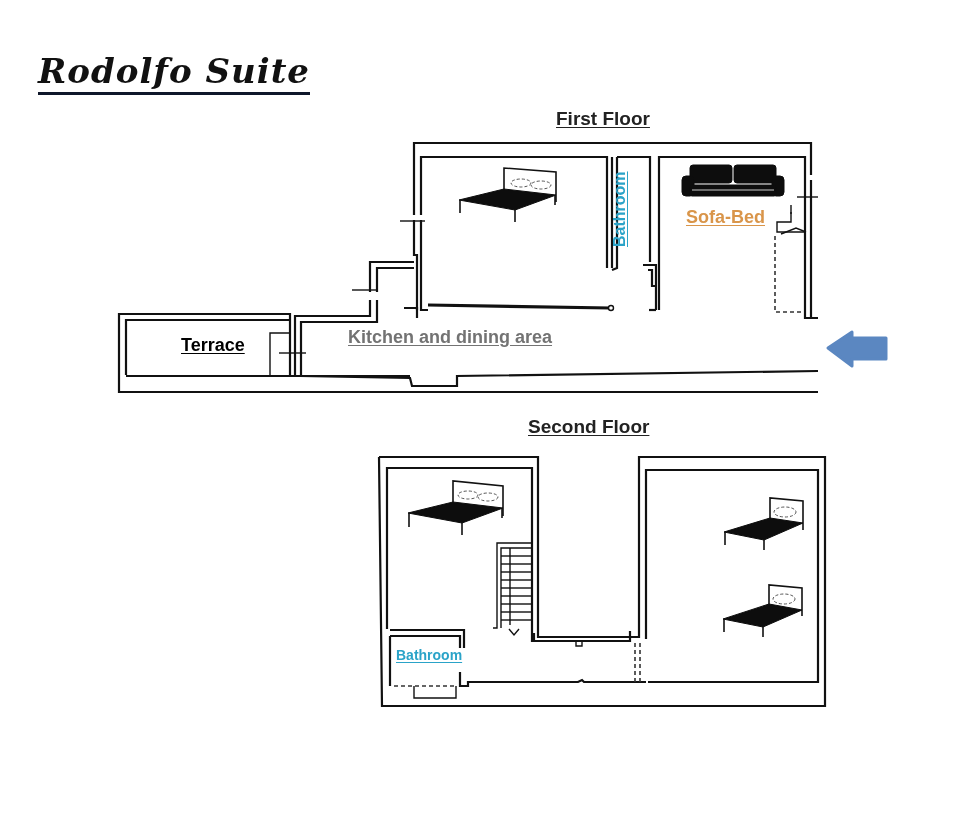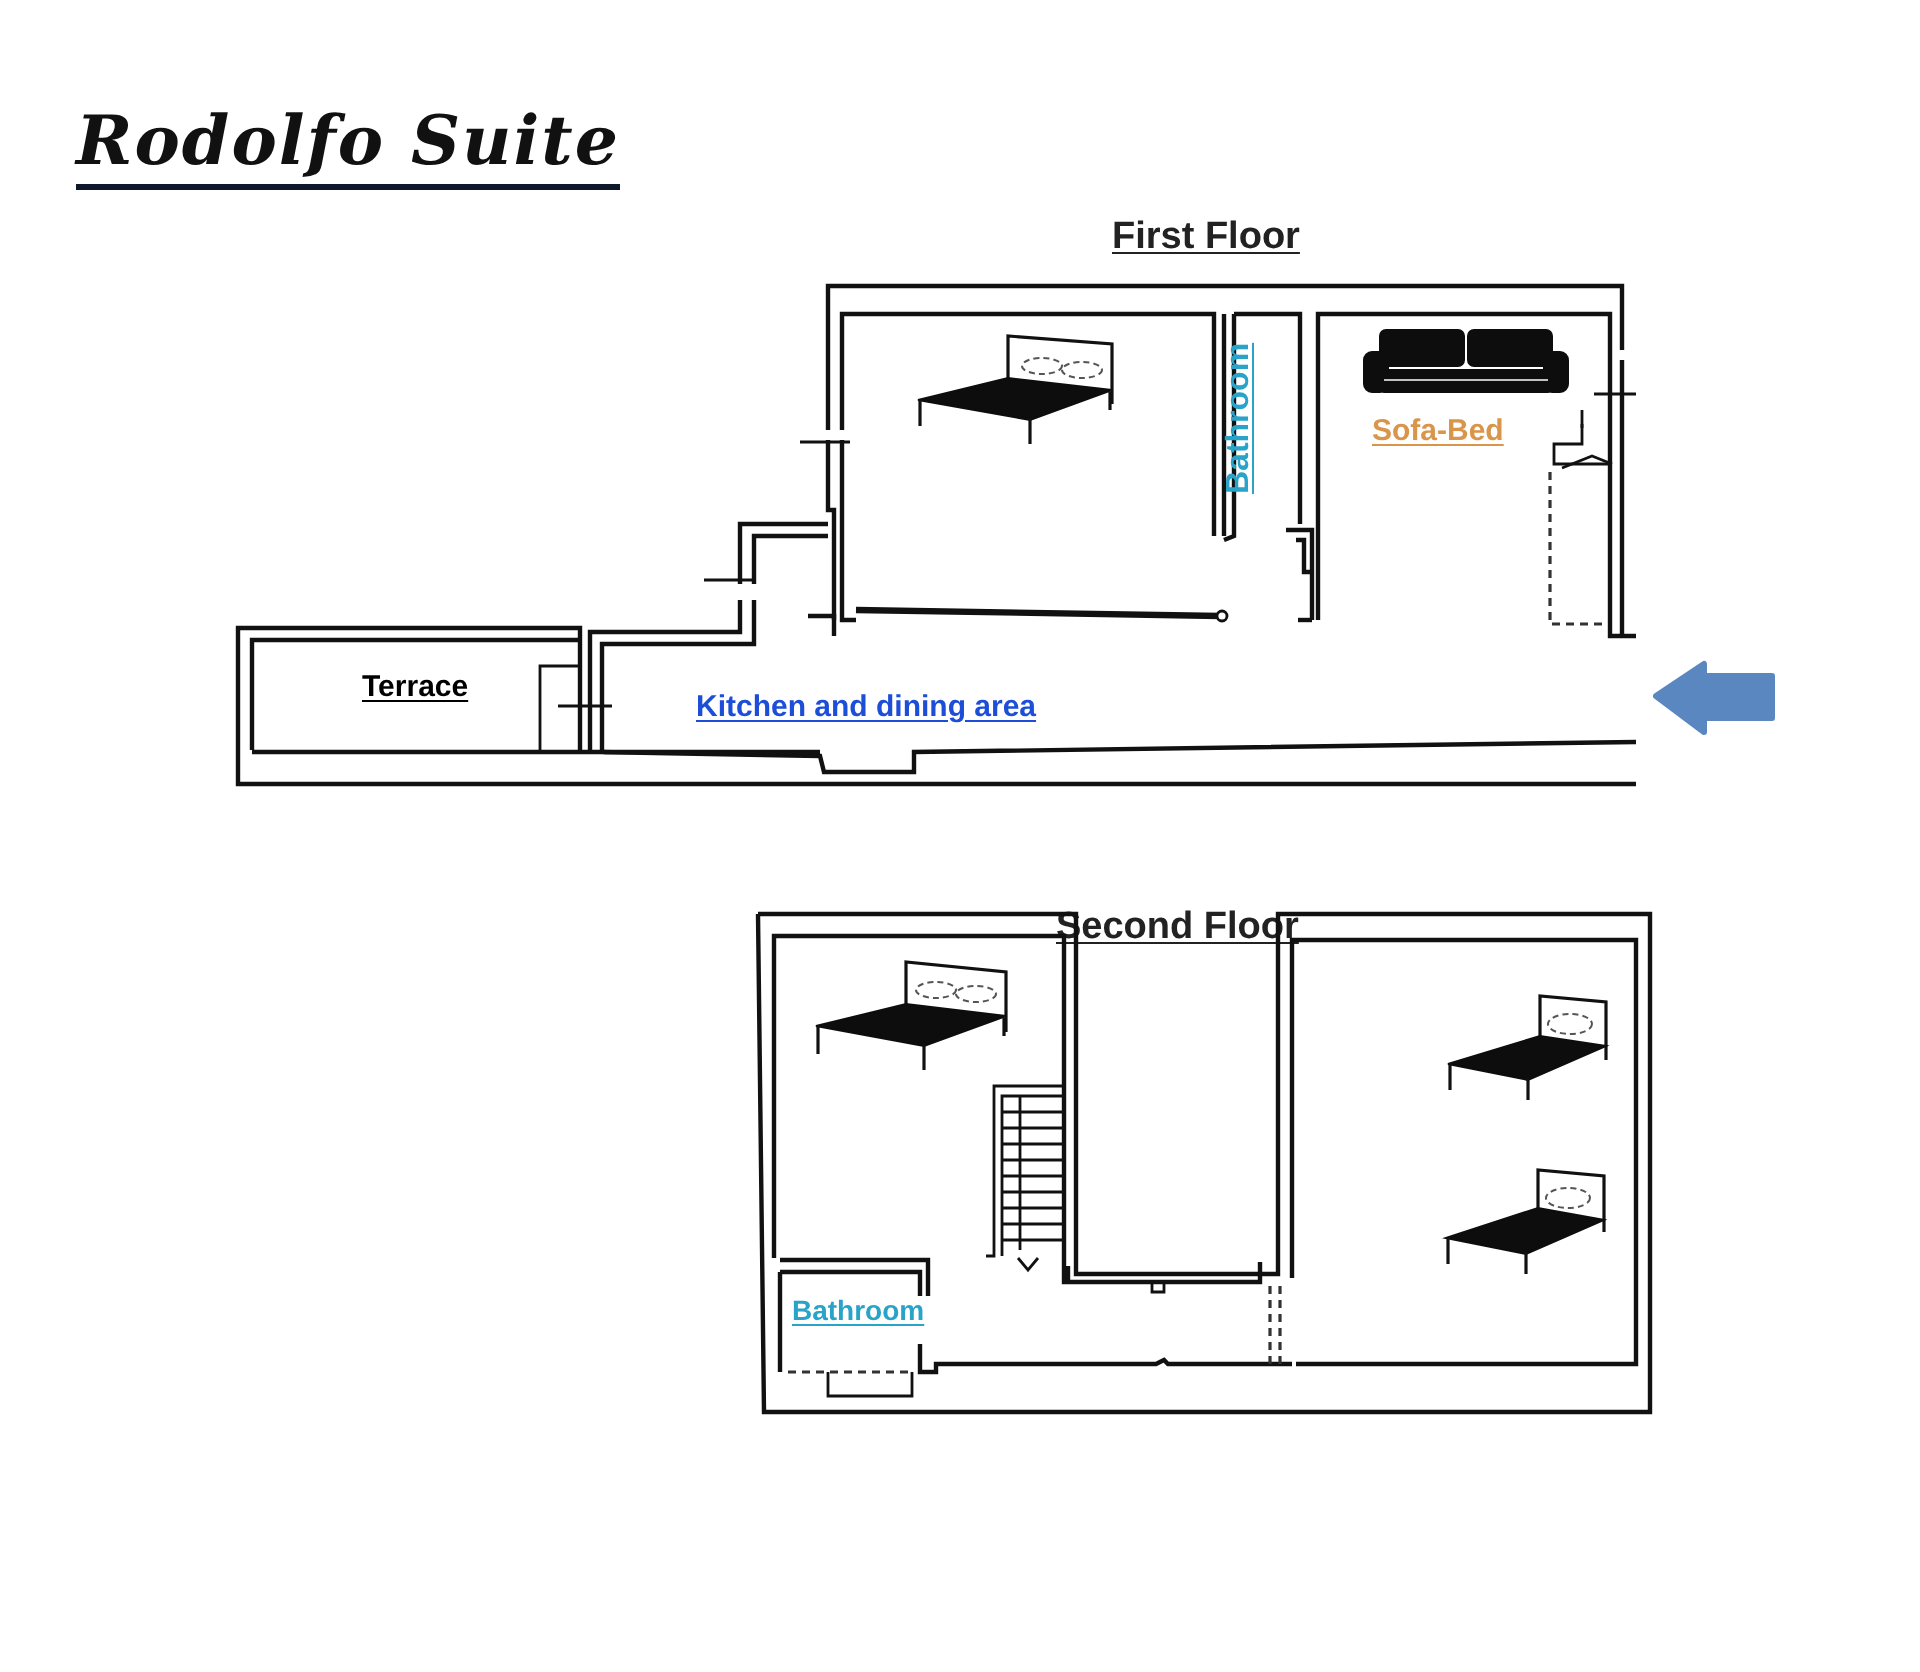--- a/index.html
+++ b/index.html
@@ -9,37 +9,37 @@
     font-family: "DejaVu Serif", serif; font-style: italic; font-weight: bold;
     font-size: 34px; color: #111; letter-spacing: 1px;
     border-bottom: 3px solid #0f172a; padding-bottom: 2px; line-height: 38px;
   }
   .floor-heading {
     position: absolute; font-family: "Liberation Sans", sans-serif; font-weight: bold;
     font-size: 19px; color: #222; text-decoration: underline; text-underline-offset: 2px;
   }
   .room-label {
     position: absolute; font-family: "Liberation Sans", sans-serif; font-weight: bold;
-    font-size: 15px; text-decoration: underline; text-underline-offset: 2px; white-space: nowrap;
+    font-size: 18px; text-decoration: underline; text-underline-offset: 2px; white-space: nowrap;
   }
   svg.plan { position: absolute; left: 0; top: 0; }
   .wall { fill: none; stroke: #111; stroke-width: 2.2; }
   .thin { fill: none; stroke: #111; stroke-width: 1.4; }
   .dash { fill: none; stroke: #333; stroke-width: 1.6; stroke-dasharray: 4 3; }
   .furn { fill: #0d0d0d; stroke: #0d0d0d; }
   .furn-line { fill: none; stroke: #111; stroke-width: 1.6; }
   .pillow { fill: #fff; stroke: #555; stroke-width: 1; stroke-dasharray: 3 2; }
 </style>
 </head>
 <body>
 
 <div class="title">Rodolfo Suite</div>
 
 <div class="floor-heading" style="left:556px; top:108px;">First Floor</div>
-<div class="floor-heading" style="left:528px; top:416px;margin-top:37px;">Second Floor</div>
+<div class="floor-heading" style="left:528px; top:416px;">Second Floor</div>
 
 <svg class="plan" width="960" height="836" viewBox="0 0 960 836">
 
   <g>
 
     <polyline class="wall" points="414,215 414,143 811,143 811,175"></polyline>
     <polyline class="wall" points="421,215 421,157 607,157 607,268"></polyline>
 
     <polyline class="wall" points="414,220 414,255 417,255 417,310"></polyline>
     <polyline class="wall" points="421,220 421,310 428,310"></polyline>
@@ -164,15 +164,15 @@
     <ellipse class="pillow" cx="784" cy="599" rx="11" ry="5"></ellipse>
     <polygon class="furn" points="723,619 769,604 802,610 763,627"></polygon>
     <line class="furn-line" x1="724" y1="619" x2="724" y2="632"></line>
     <line class="furn-line" x1="763" y1="626" x2="763" y2="637"></line>
   </g>
 </svg>
 
 <div class="room-label" style="left: 611px; top: 247px; transform: rotate(-90deg); transform-origin: left top; font-size: 16px; color: rgb(42, 163, 200);">Bathroom</div>
 <div class="room-label" style="left: 686px; top: 207px; color: rgb(217, 149, 74);">Sofa-Bed</div>
 <div class="room-label" style="left: 181px; top: 335px; color: #000000;">Terrace</div>
-<div class="room-label" style="left: 348px; top: 345px; color: #1d4ed8;">Kitchen and dining area</div>
+<div class="room-label" style="left: 348px; top: 327px; color: #737373;">Kitchen and dining area</div>
 
 <div class="room-label" style="left: 396px; top: 647px; font-size: 14px; color: rgb(42, 163, 200);">Bathroom</div>
 
 </body></html>

